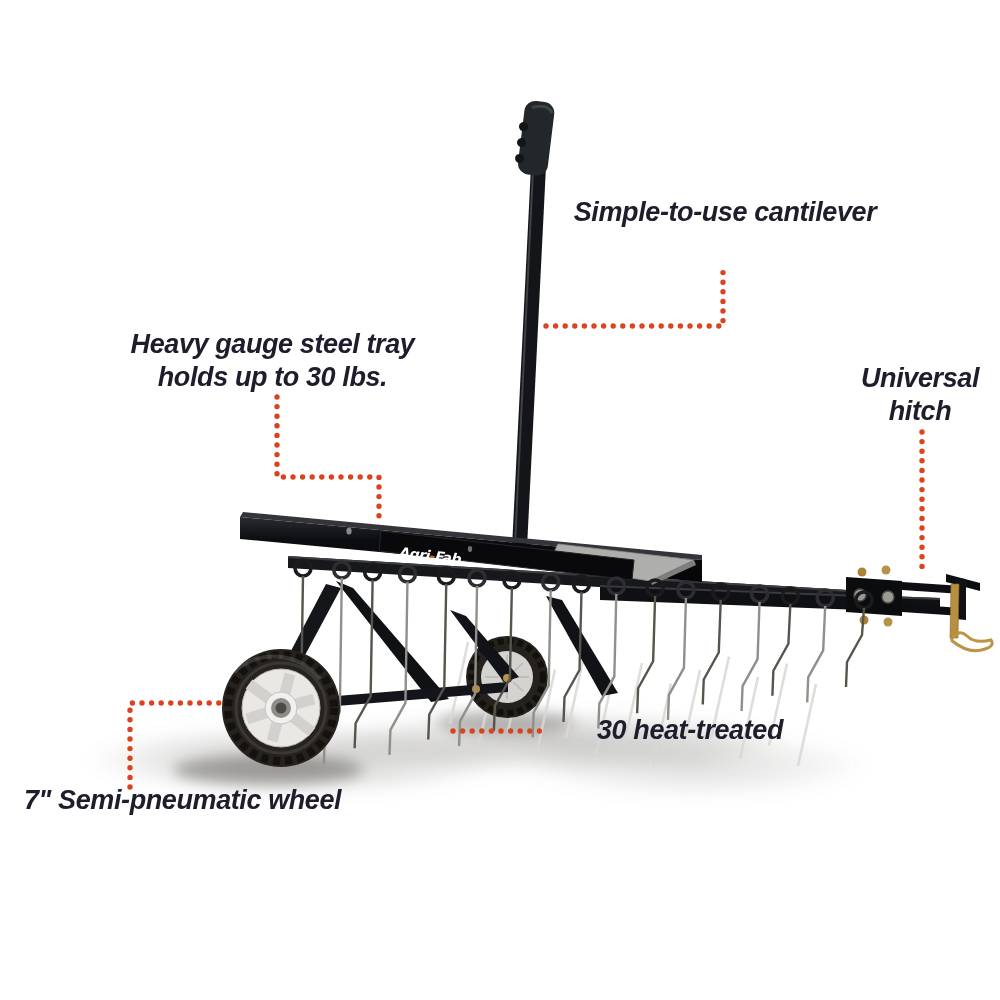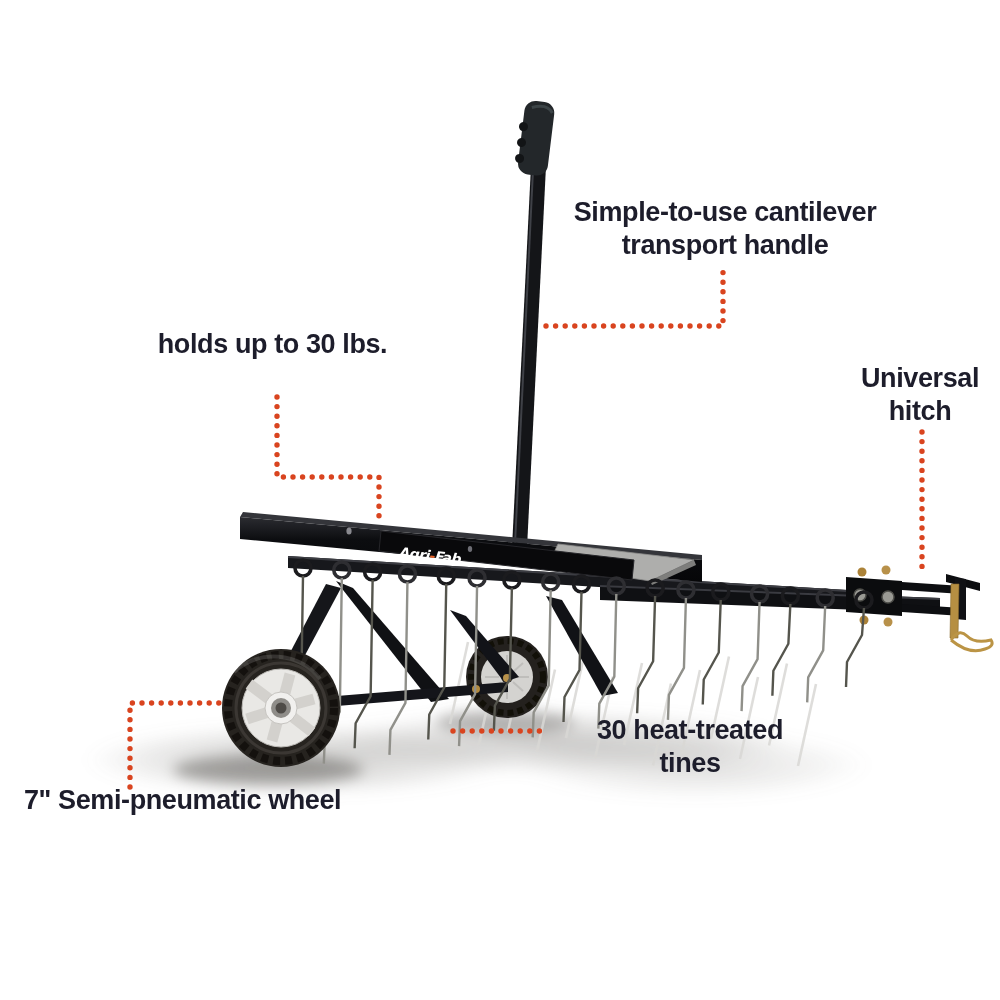--- a/index.html
+++ b/index.html
@@ -13,20 +13,21 @@
   #scene{position:absolute;left:0;top:0;}
   .callout{
     position:absolute;
     font-weight:700;
     font-size:27px;
     line-height:33px;
     letter-spacing:-0.4px;
     color:#1d1d2b;
     text-align:center;
     white-space:nowrap;
+    font-style:italic;
   }
   #c-handle{left:565px;top:196px;width:320px;}
   #c-tray{left:95px;top:328px;width:355px;}
   #c-hitch{left:830px;top:362px;width:180px;}
   #c-tines{left:575px;top:714px;width:230px;}
   #c-wheel{left:24px;top:784px;width:340px;text-align:left;}
 </style>
 </head>
 <body>
 
@@ -214,34 +215,33 @@
       <path d="M546 326 H723 V264" stroke-dasharray="0 9.6"></path>
       <path d="M277 397 V477 H379 V523" stroke-dasharray="0 9.6"></path>
       <line x1="922" y1="432" x2="922" y2="573" stroke-dasharray="0 9.6"></line>
       <line x1="453" y1="731" x2="546" y2="731" stroke-dasharray="0 9.6"></line>
       <path d="M130 787 V703 H224" stroke-dasharray="0 9.6"></path>
     </g>
   </svg>
 
   <div class="callout" id="c-handle">
     <div>Simple-to-use cantilever</div>
-    <div>transport handle</div>
   </div>
 
   <div class="callout" id="c-tray">
+    <div>Heavy gauge steel tray</div>
     <div>holds up to 30 lbs.</div>
   </div>
 
   <div class="callout" id="c-hitch">
     <div>Universal</div>
     <div>hitch</div>
   </div>
 
   <div class="callout" id="c-tines">
     <div>30 heat-treated</div>
-    <div>tines</div>
   </div>
 
   <div class="callout" id="c-wheel">
     <div>7" Semi-pneumatic wheel</div>
   </div>
 
 </div>
 
 </body></html>

